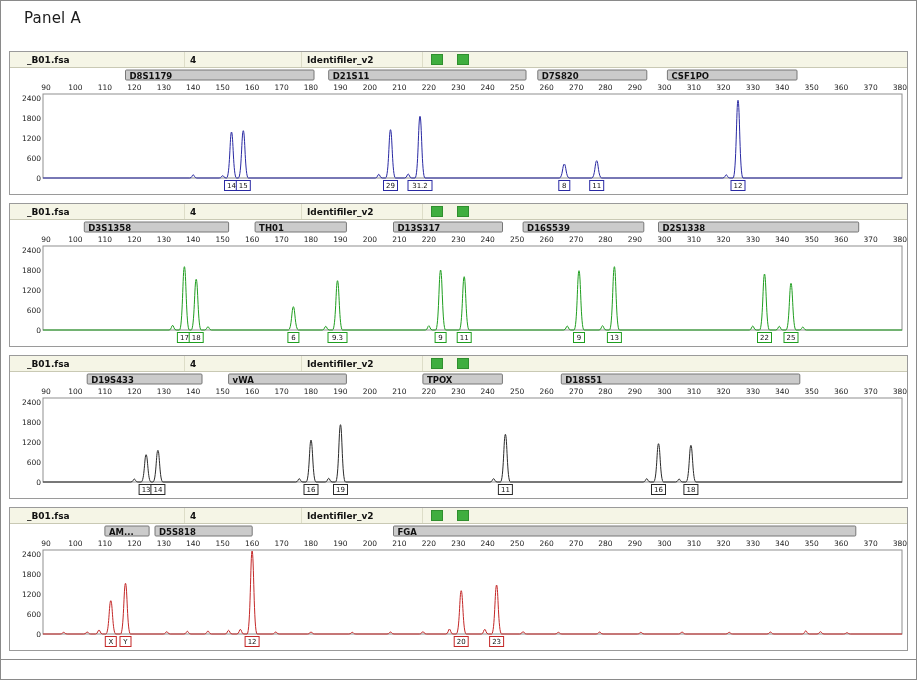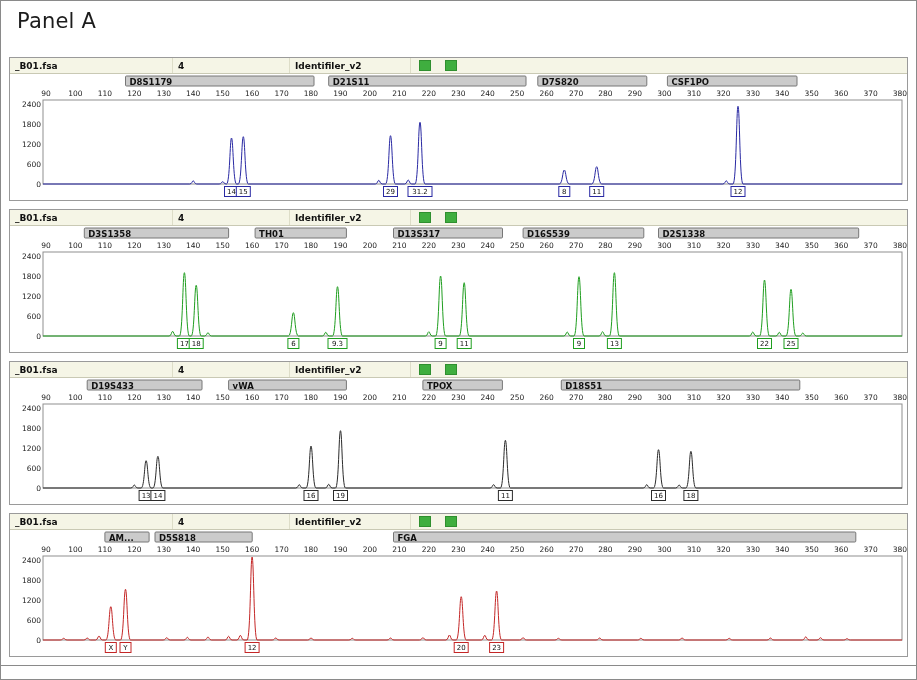--- a/index.html
+++ b/index.html
@@ -1,29 +1,29 @@
 <!DOCTYPE html>
 <html><head>
 <meta charset="utf-8">
 <style>
   html,body{margin:0;padding:0;background:#ffffff;}
   body{
     width:917px;height:680px;box-sizing:border-box;
     border:1px solid #8a8a8a;position:relative;overflow:hidden;
     font-family:"DejaVu Sans","Liberation Sans",sans-serif;
   }
-  .fig-title{font-size:21px;color:#1c1c1c;padding:8px 0 0 16px;letter-spacing:0.2px;}
+  .fig-title{font-size:15px;color:#1c1c1c;padding:8px 0 0 23px;letter-spacing:0.2px;}
   .panels{margin:24px 8px 0 8px;}
   .panel{border:1px solid #9a9a9a;margin-bottom:8px;background:#fff;}
   .panel-header{
     display:flex;align-items:center;height:15px;background:#f5f5e6;
     border-bottom:1px solid #c9c9b4;font-size:9px;font-weight:bold;color:#111;
   }
   .ph-cell{padding:0 5px;height:100%;display:flex;align-items:center;border-right:1px solid #ddddc8;}
-  .ph-file{width:152px;}
+  .ph-file{width:152px;margin-left:12px;}
   .ph-lane{width:106px;}
   .ph-panelname{width:110px;text-align:center;}
   .ph-flags{display:flex;gap:14px;padding:0 8px;border-right:none;}
   .flag{width:10px;height:9px;border:1px solid #2f8f2f;display:inline-block;}
   svg{display:block;}
   svg text{font-family:"DejaVu Sans","Liberation Sans",sans-serif;}
   .bottom-rule{margin-top:6px;border-top:1px solid #8a8a8a;height:0;}
 </style>
 </head>
 <body>

